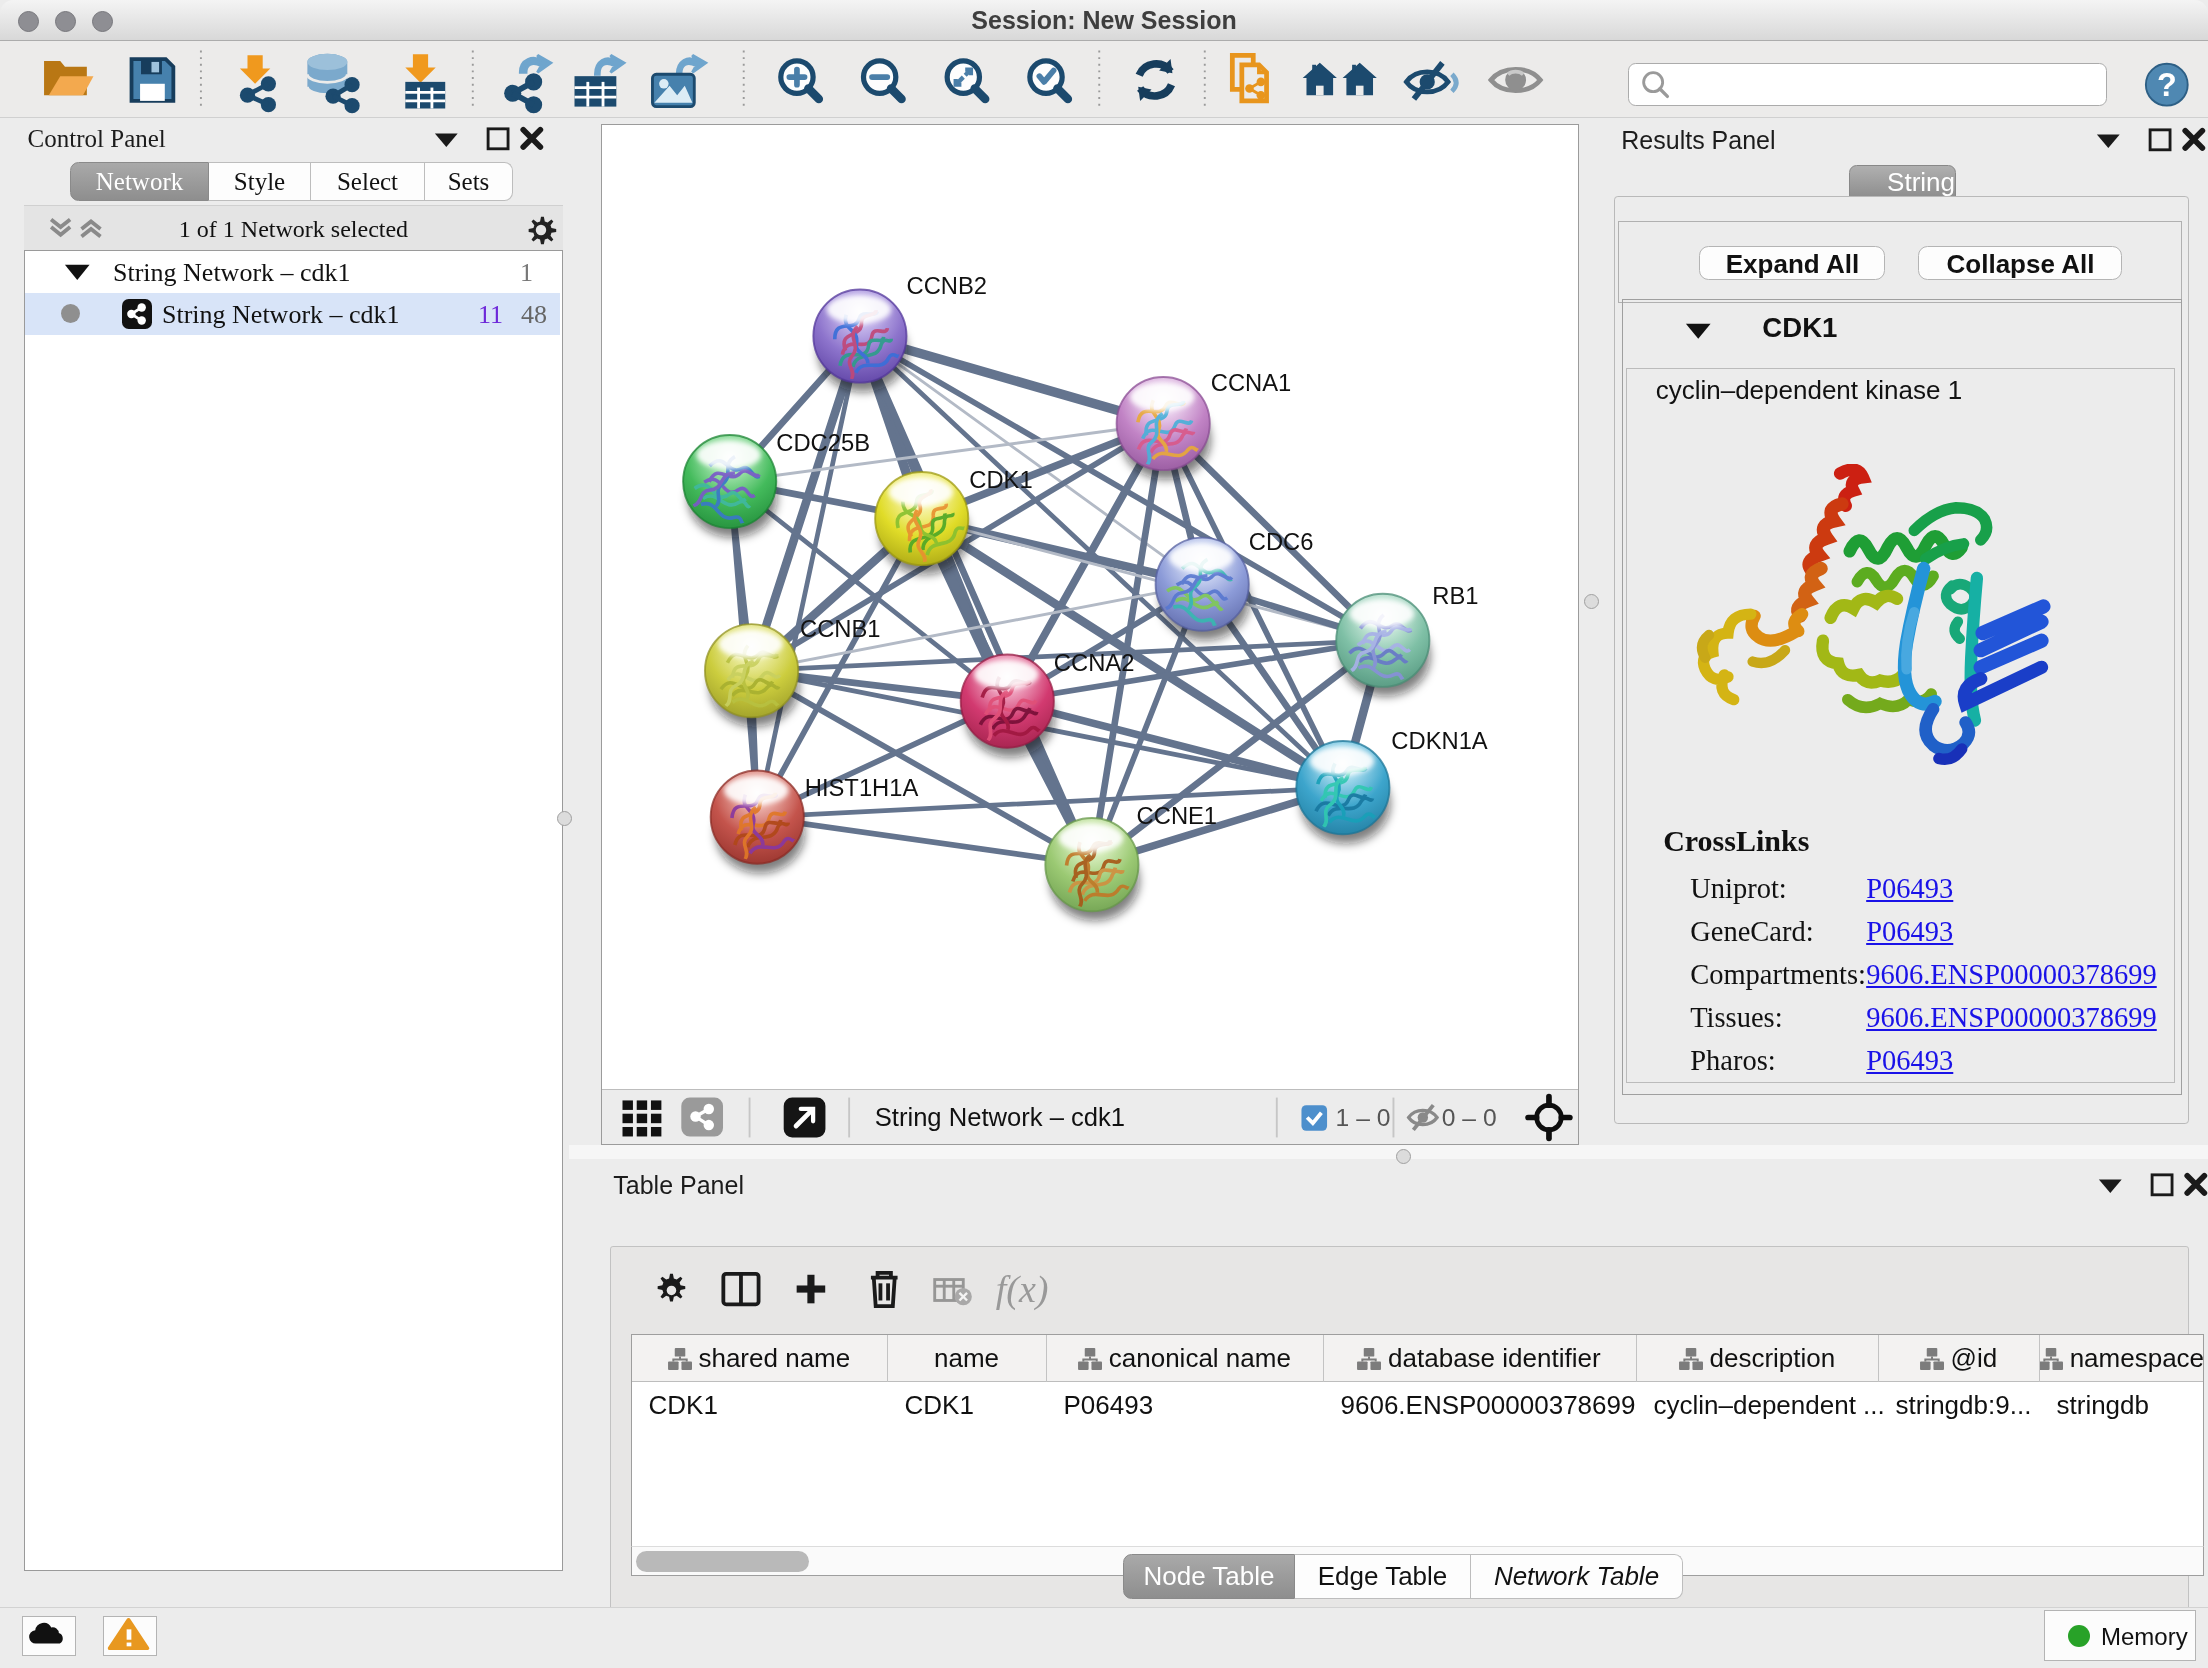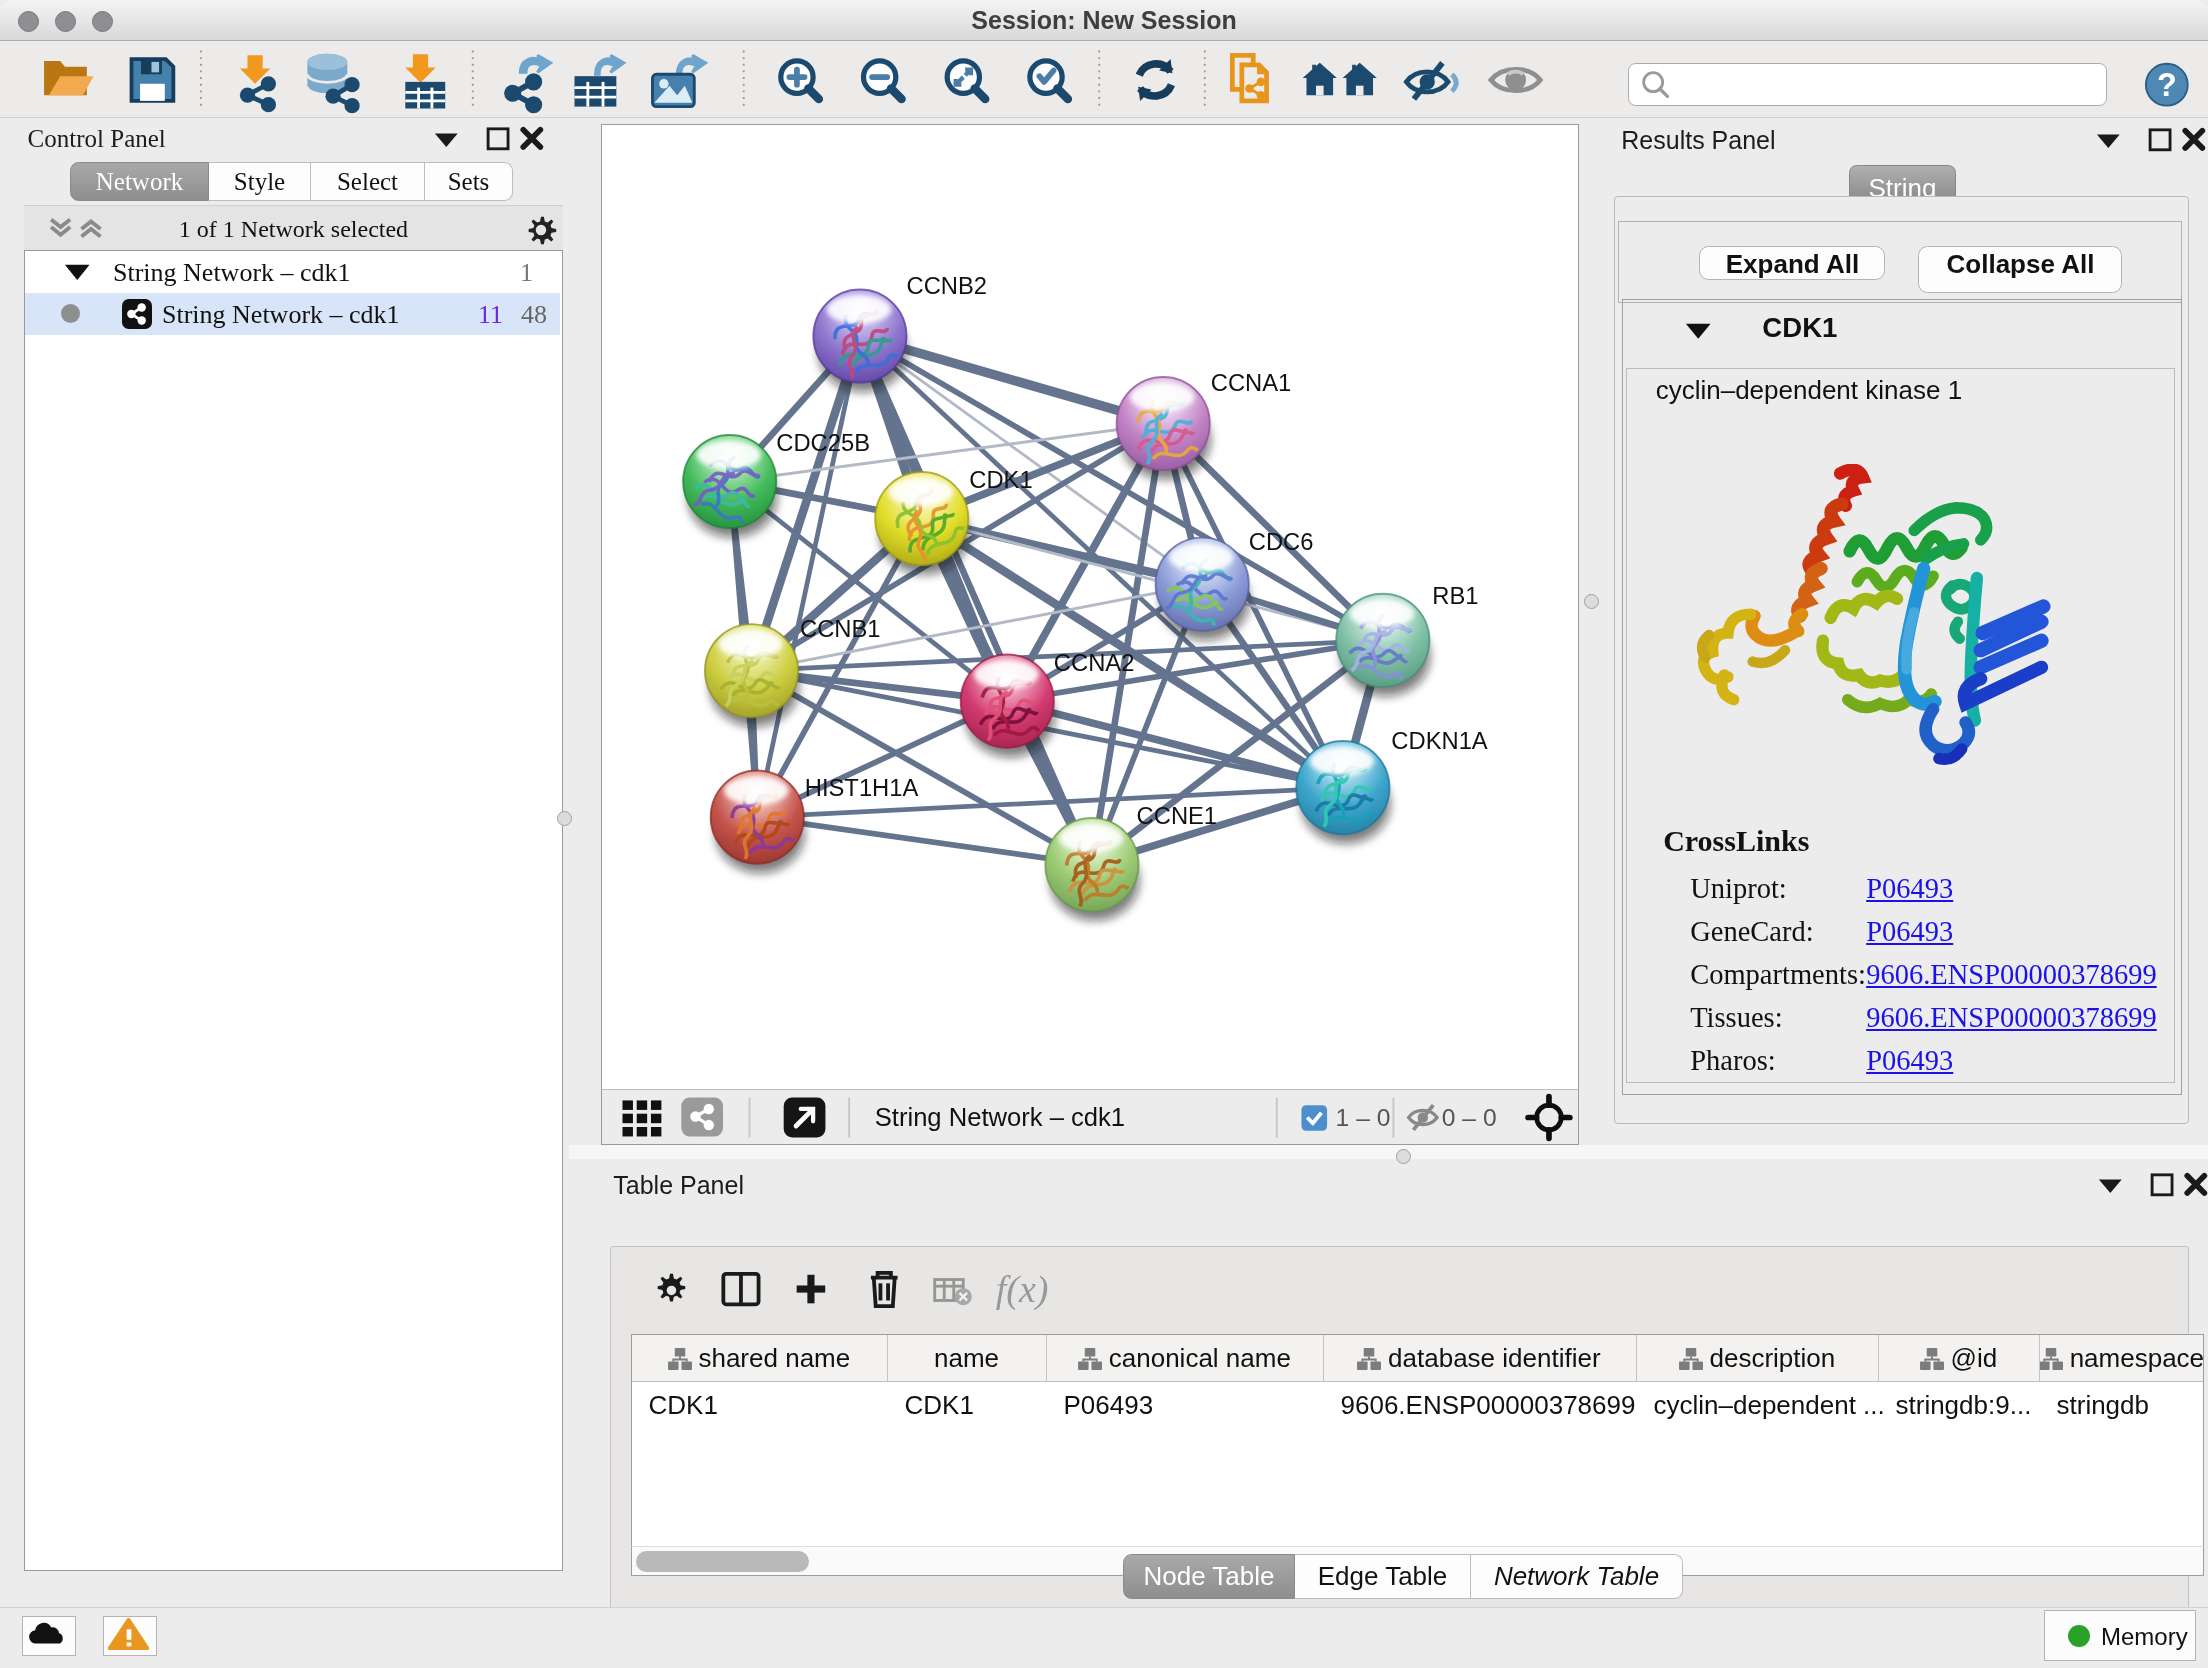--- a/index.html
+++ b/index.html
@@ -667,25 +667,25 @@
 <div class="abs" id="results" style="left:1607px;top:118px;width:601px;height:1022px;">
   <div class="panel-title abs" style="left:14.3px;top:7.6px;">Results Panel</div>
   <svg class="abs" width="114" height="28.5" style="left:488px;top:8.6px;" viewBox="0 0 120 30">
     <path d="M2,8 L26,8 L14,22 Z" fill="#1a1a1a"></path>
     <rect x="58" y="3" width="21" height="21" fill="none" stroke="#1a1a1a" stroke-width="3"></rect>
     <g stroke="#1a1a1a" stroke-width="6" stroke-linecap="round">
         <line x1="95" y1="4" x2="113" y2="22"></line>
         <line x1="113" y1="4" x2="95" y2="22"></line>
       </g>
   </svg>
-  <div class="abs" style="left:242px;top:47px;width:107px;height:32px;background:linear-gradient(#b0b0b0,#8f8f8f);border:1px solid #888;border-radius:7.6px 7.6px 0 0;color:#fff;font-size:26px;text-align:center;padding-top:7px;">String</div>
+  <div class="abs" style="left:242px;top:47px;width:107px;height:32px;background:linear-gradient(#b0b0b0,#8f8f8f);border:1px solid #888;border-radius:7.6px 7.6px 0 0;color:#fff;font-size:26px;text-align:right;padding-top:1px;">String</div>
   <div class="abs" style="left:6.7px;top:78px;width:575px;height:928px;border:1.9px solid #b9b9b9;border-radius:3.8px;background:#ececec;">
     <div class="abs" style="left:3.8px;top:16px;width:564px;height:82px;border:1.9px solid #b0b0b0;margin-top:8px;">
       <div class="abs" style="left:80px;top:24px;width:186px;height:34px;background:#fdfdfd;border:1.9px solid #b4b4b4;border-radius:9.5px;font-size:26px;font-weight:bold;text-align:center;padding-top:1.9px;">Expand All</div>
-      <div class="abs" style="left:299px;top:24px;width:204px;height:47px;background:#fdfdfd;border:1.9px solid #b4b4b4;border-radius:9.5px;font-size:26px;font-weight:bold;text-align:center;padding-top:1.9px;">Collapse All</div>
+      <div class="abs" style="left:299px;top:24px;width:204px;height:34px;background:#fdfdfd;border:1.9px solid #b4b4b4;border-radius:9.5px;font-size:26px;font-weight:bold;text-align:center;padding-top:1.9px;">Collapse All</div>
     </div>
     <div class="abs" style="left:7.6px;top:102px;width:560px;height:796px;border:1.9px solid #9f9f9f;">
       <svg class="abs" width="28.5" height="28.5" style="left:61px;top:17px;" viewBox="0 0 30 30">
           <path d="M2,7 L28,7 L15,23 Z" fill="#111"></path>
         </svg>
       <div class="abs" style="left:139px;top:12.4px;width:171px;font-size:27.6px;font-weight:bold;">CDK1</div>
       <div class="abs" style="left:2.9px;top:68px;width:549px;height:715px;border:1.9px solid #bbb;">
         <div class="abs" style="left:28.5px;top:5.7px;font-size:26px;">cyclin–dependent kinase 1</div>
         <svg class="abs" width="361" height="323" style="left:63px;top:95px;" fill="none" stroke-linecap="round" viewBox="0 0 380 340">
 <path d="M158,10 q18,-10 24,4 q-16,2 -10,14 q-14,4 -8,16" stroke="#cc2012" stroke-width="13"></path>

